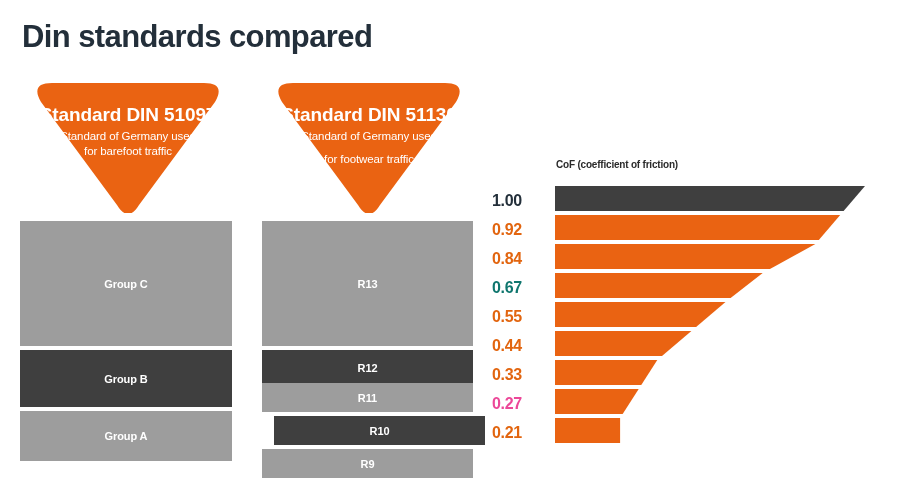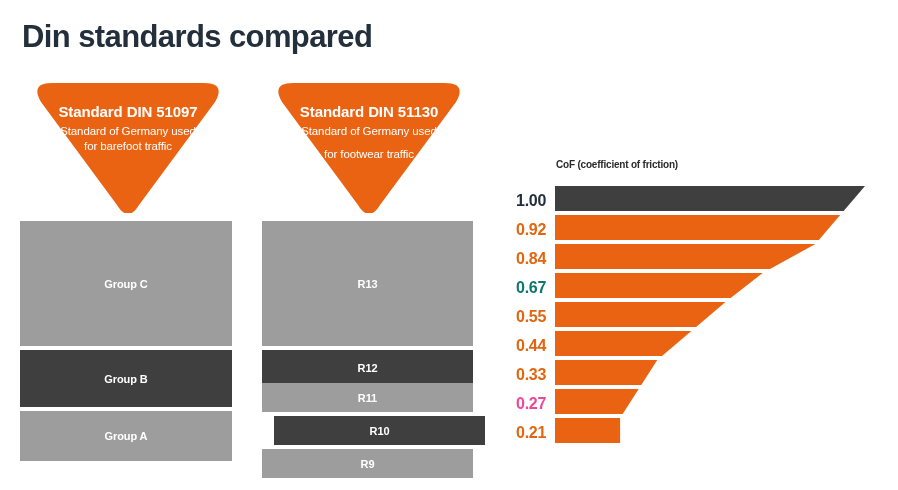--- a/index.html
+++ b/index.html
@@ -48,21 +48,21 @@
   .callout .tri svg { display: block; }
   .callout .txt {
     position: absolute;
     left: 0;
     top: 20px;
     width: 196px;
     text-align: center;
     color: #ffffff;
   }
   .callout .ttl {
-    font-size: 15px;
+    font-size: 19px;
     font-weight: bold;
     line-height: 1.25;
     letter-spacing: -0.1px;
   }
   .callout .sub {
     font-size: 11.5px;
     font-weight: normal;
     line-height: 1.32;
     margin-top: 2px;
     letter-spacing: -0.1px;
@@ -92,21 +92,21 @@
     top: 159px;
     font-size: 10px;
     font-weight: bold;
     color: #2b2b2b;
     letter-spacing: -0.2px;
     white-space: nowrap;
   }
   .cof-row-label {
     position: absolute;
     width: 54px;
-    text-align: right;
+    text-align: left;
     font-size: 16px;
     font-weight: bold;
     letter-spacing: -0.3px;
     line-height: 1;
   }
   #funnel {
     position: absolute;
     left: 552px;
     top: 186px;
   }

